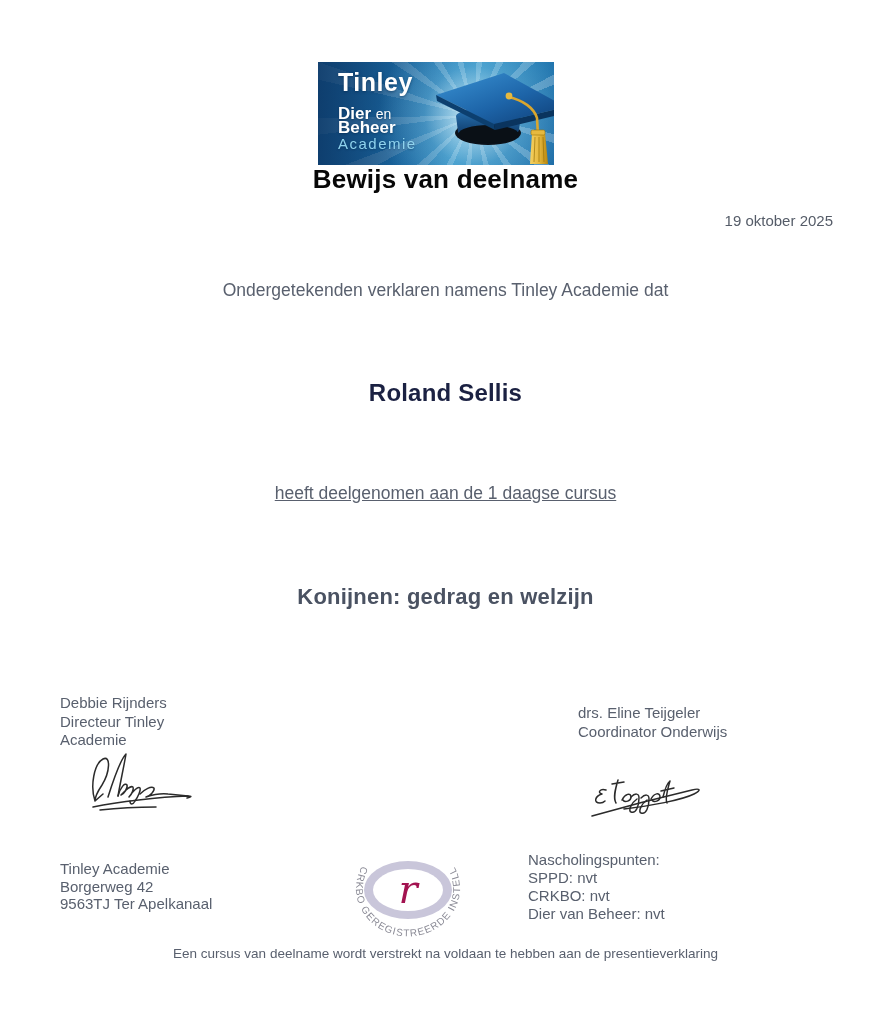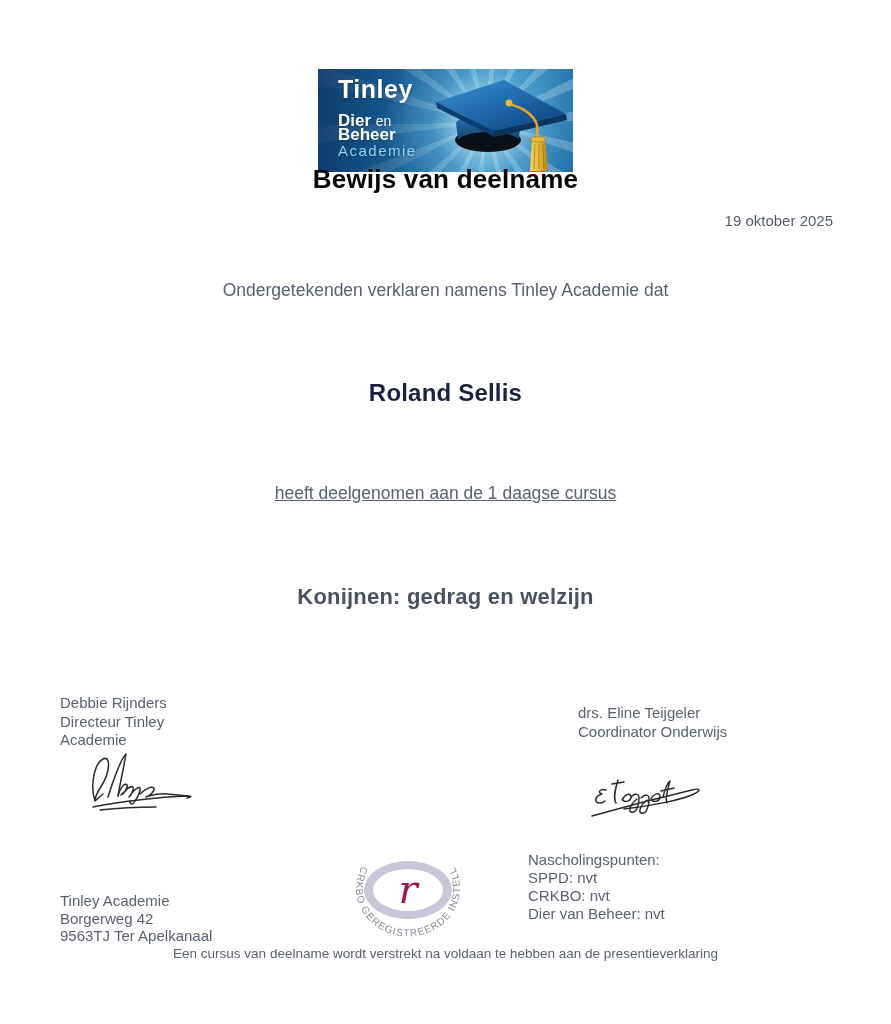--- a/index.html
+++ b/index.html
@@ -5,21 +5,21 @@
   html,body{margin:0;padding:0;}
   body{
     width:891px;height:1024px;background:#ffffff;position:relative;
     font-family:"Liberation Sans", sans-serif;overflow:hidden;
   }
   .abs{position:absolute;}
   .centered{left:0;right:0;text-align:center;}
 
   
   .logo{
-    left:318px;top:69px;width:255px;height:103px;overflow:hidden;
+    left:318px;top:62px;width:236px;height:103px;overflow:hidden;
     background:
       radial-gradient(circle at 66% 52%, rgba(255,255,255,0.92) 0%, rgba(213,240,250,0.65) 12%, rgba(150,212,238,0.32) 30%, rgba(40,120,180,0) 58%),
       linear-gradient(90deg, rgba(13,58,105,0.88) 0%, rgba(19,77,130,0.42) 36%, rgba(19,77,130,0) 58%),
       repeating-conic-gradient(from 3deg at 66% 52%, rgba(255,255,255,0.24) 0deg 6deg, rgba(255,255,255,0) 6deg 20deg),
       linear-gradient(105deg, #16588f 0%, #1f79b4 45%, #2b8cc2 62%, #1d6ca6 100%);
   }
   .logo svg{position:absolute;left:0;top:0;}
   .logo-brand{
     position:absolute;left:20px;top:6px;color:#ffffff;font-weight:bold;
     font-size:25px;letter-spacing:0.5px;text-shadow:0 1px 3px rgba(0,35,70,0.55);
@@ -41,21 +41,21 @@
 
   
   .sig-block{font-size:15px;color:#59606e;line-height:18.5px;}
   .sig-left{left:60px;top:694px;}
   .sig-right{left:578px;top:704px;}
   .signature{stroke:#2b2b2b;stroke-width:1.5;fill:none;stroke-linecap:round;stroke-linejoin:round;}
   .sign-left-svg{left:88px;top:750px;}
   .sign-right-svg{left:590px;top:772px;}
 
   
-  .address{left:60px;top:860px;font-size:15px;color:#59606e;line-height:17.5px;margin-top:32px;}
+  .address{left:60px;top:860px;font-size:15px;color:#59606e;line-height:17.5px;}
   .points{left:528px;top:851px;font-size:15px;color:#59606e;line-height:18px;}
   .note{top:946px;font-size:13.5px;color:#59606e;}
   .seal-svg{left:348px;top:846px;}
 </style>
 </head>
 <body>
 
 <div class="abs logo">
   <svg width="255" height="103" viewBox="0 0 255 103">
     <defs>

